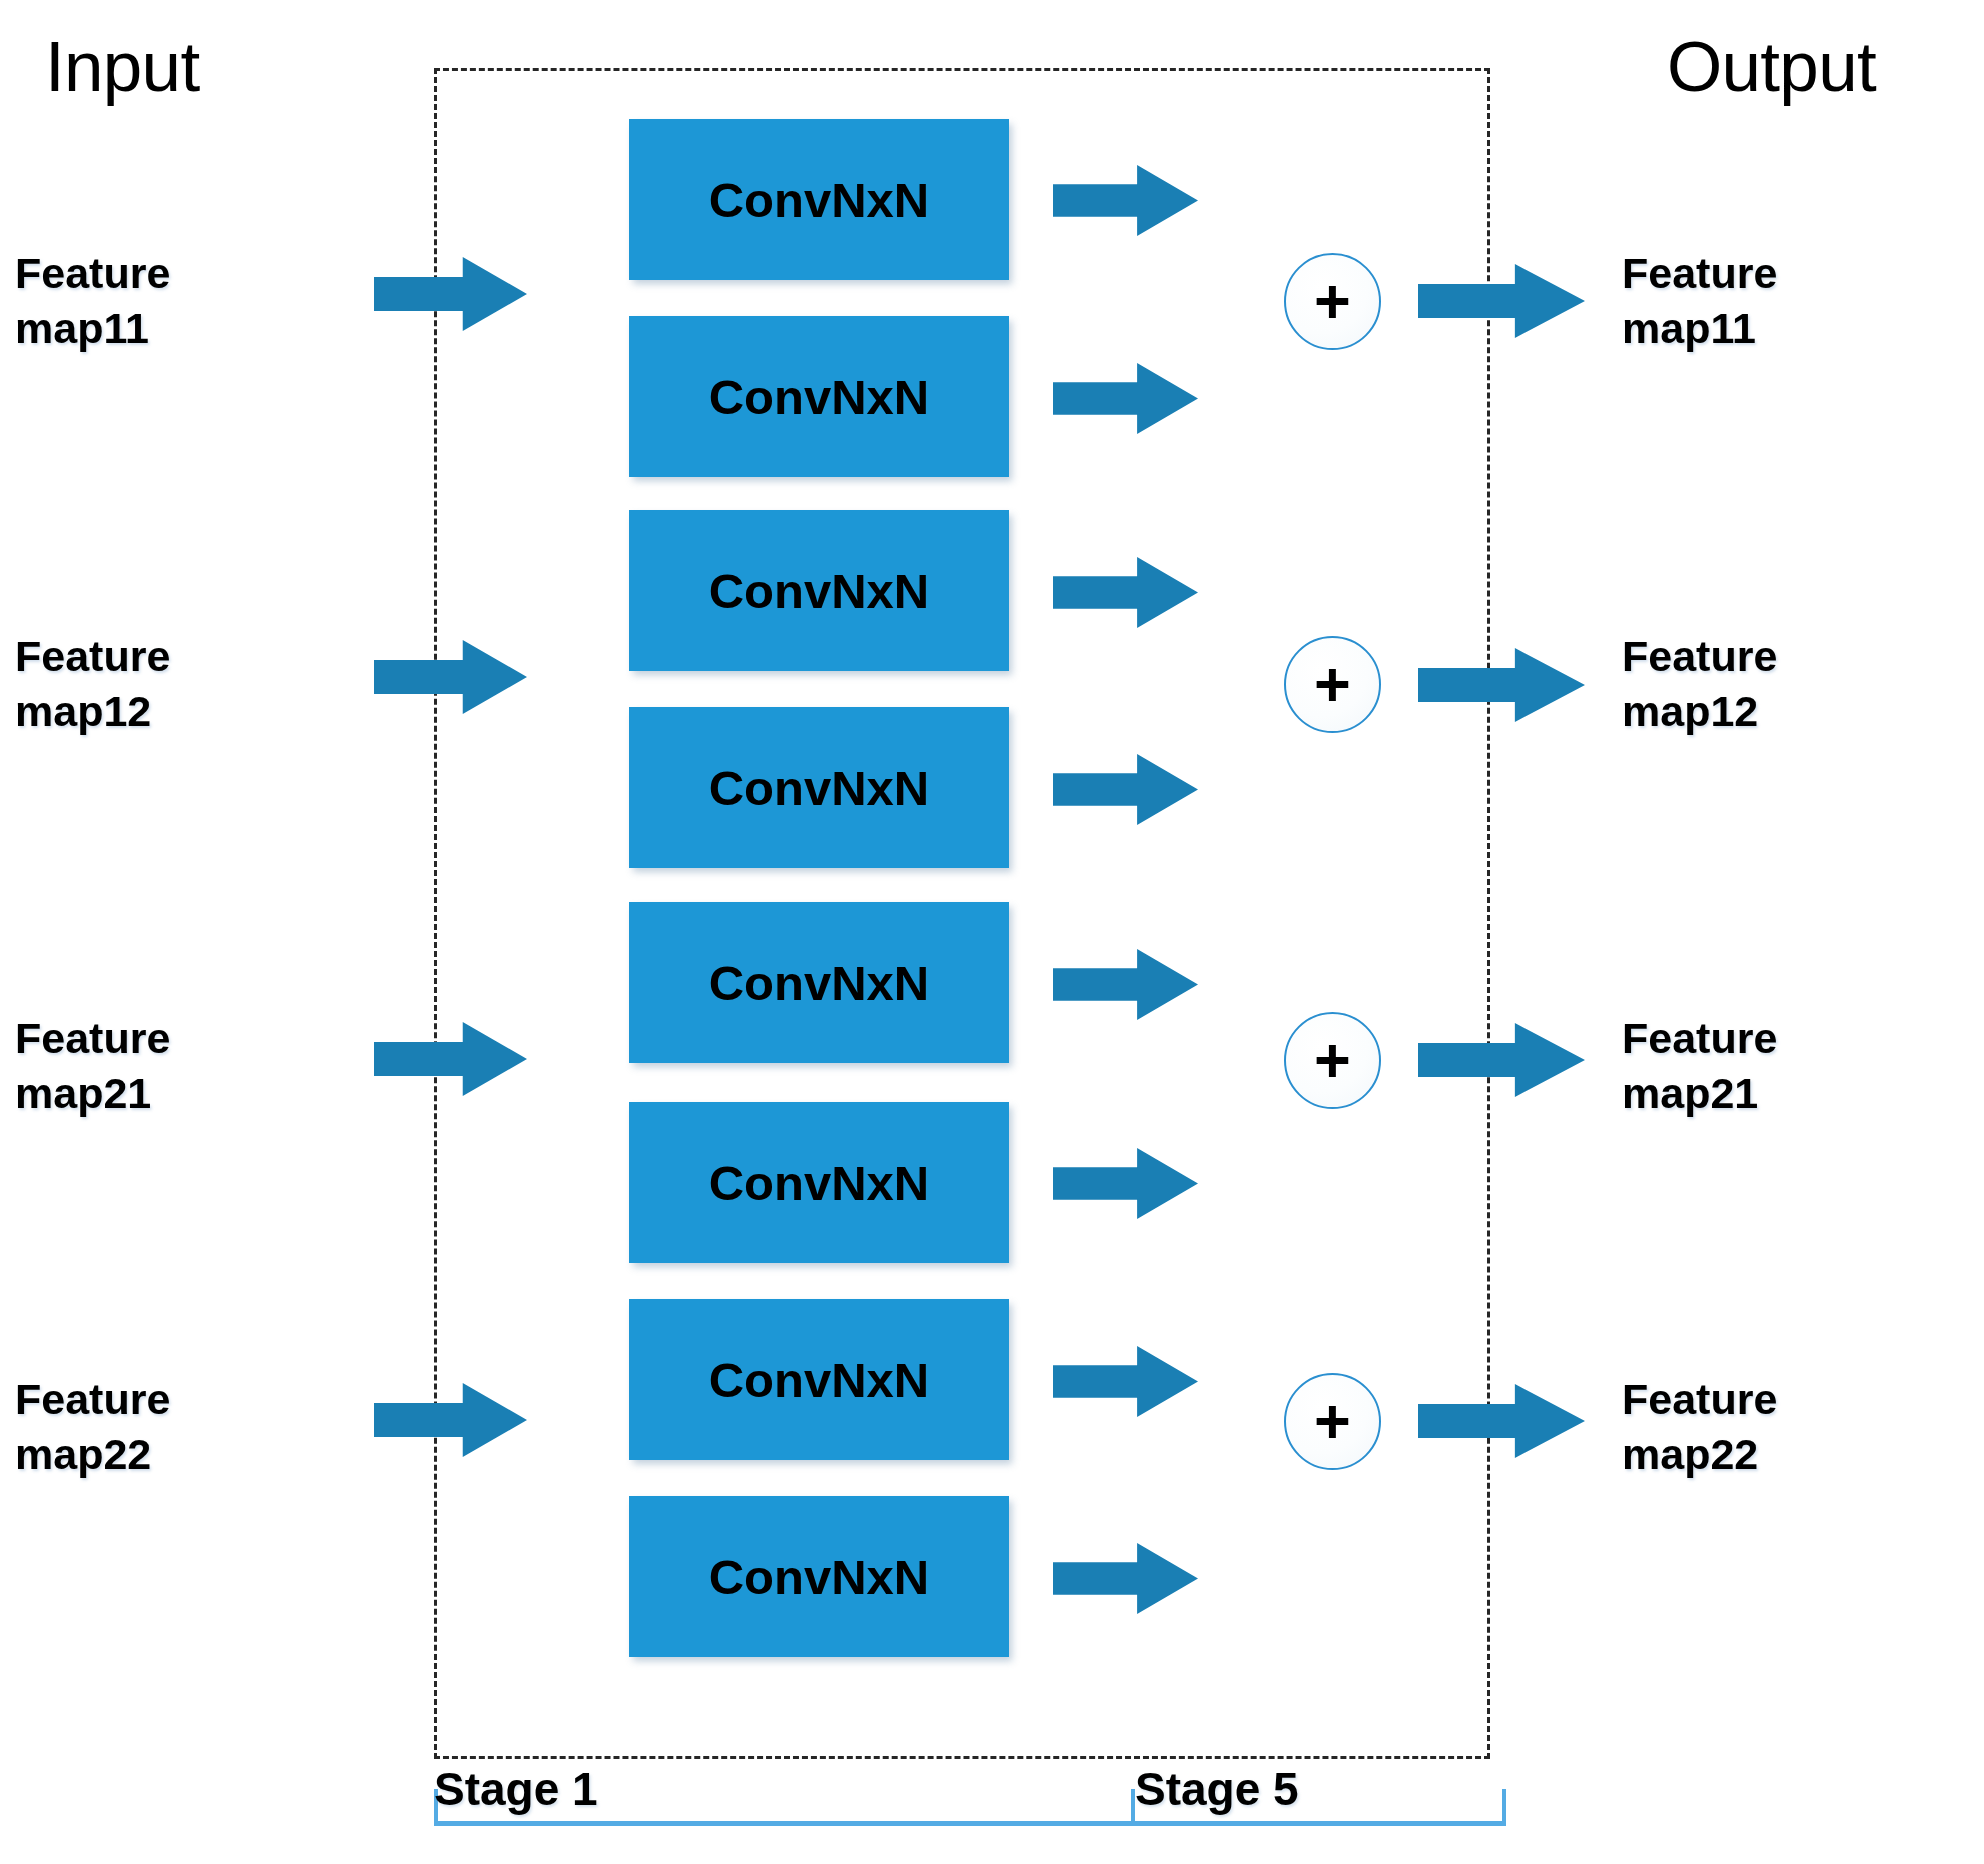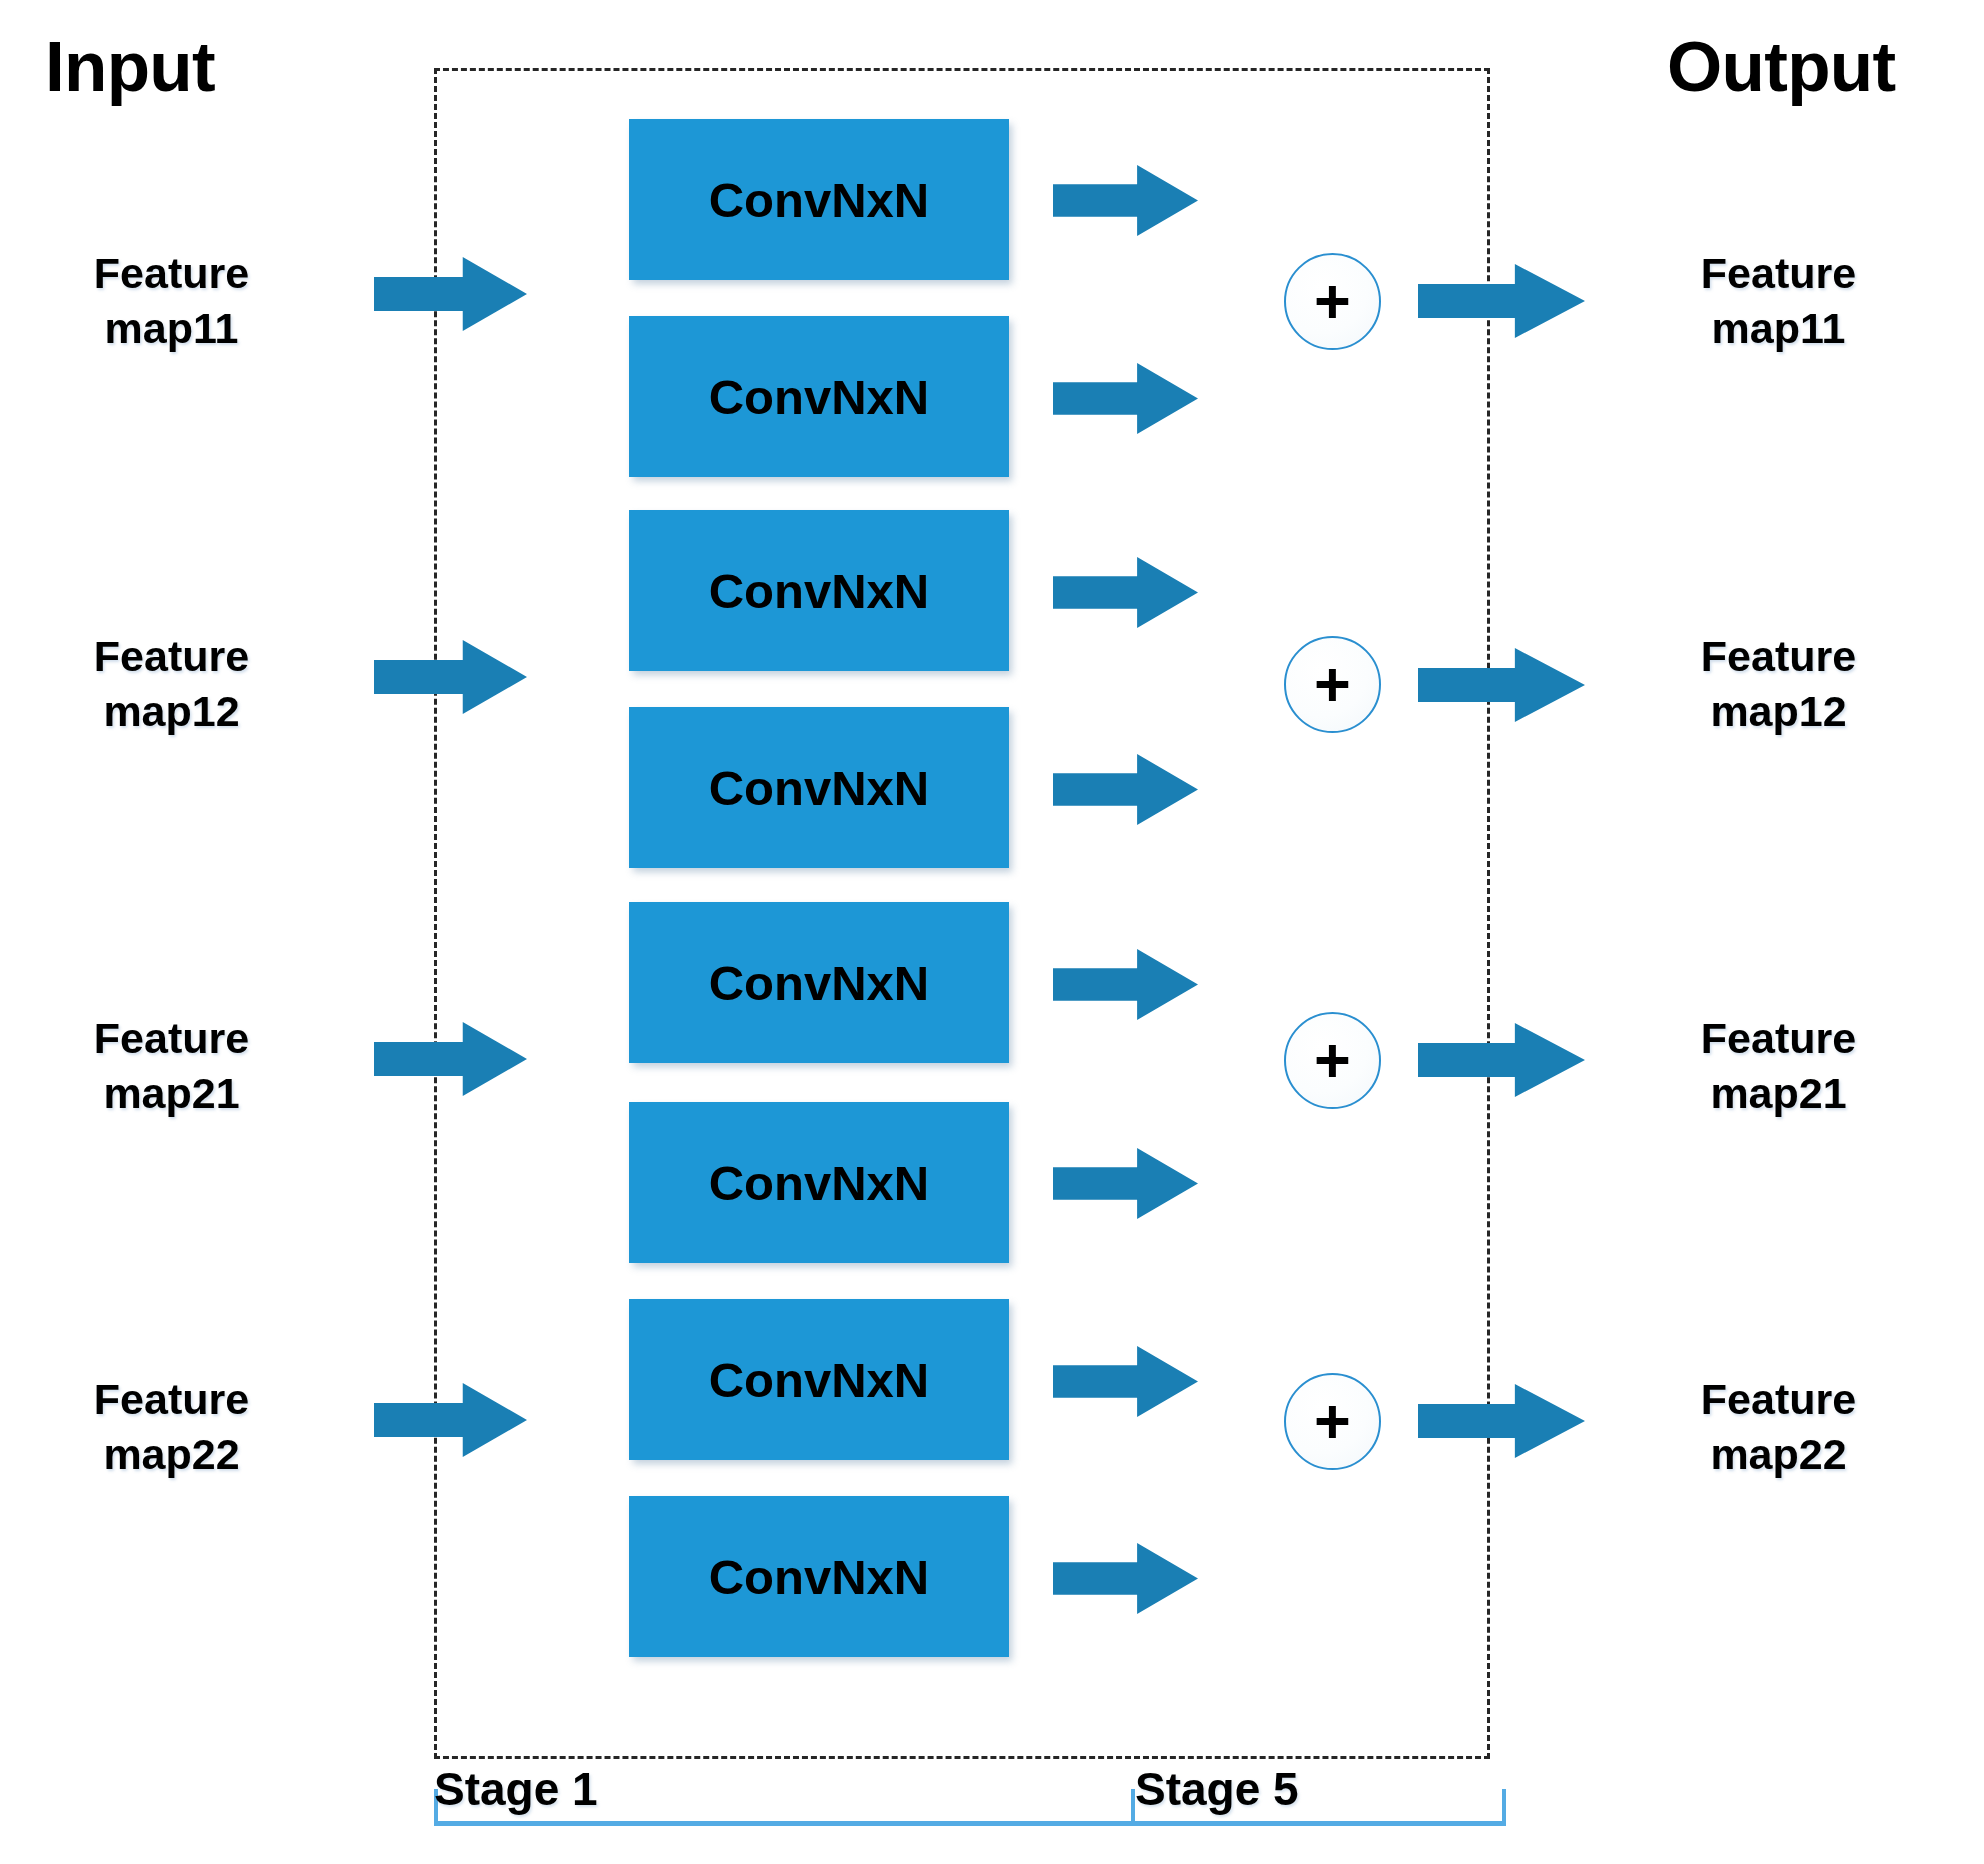--- a/index.html
+++ b/index.html
@@ -14,35 +14,35 @@
     position: relative;
     width: 1985px;
     height: 1864px;
     background: #ffffff;
     overflow: hidden;
   }
 
   
   .side-title {
     position: absolute;
-    font-weight: bold;
+    font-weight: normal;
     font-size: 71px;
     line-height: 1;
     color: #000000;
     letter-spacing: -0.7px;
     white-space: nowrap;
   }
   #input-title  { left: 45px;  top: 31px; }
   #output-title { left: 1667px; top: 31px; }
 
   
   .fm-label {
     position: absolute;
     width: 313px;
-    text-align: center;
+    text-align: left;
     font-weight: bold;
     font-size: 43px;
     line-height: 1.28;
     color: #000000;
     text-shadow: 1.5px 2.2px 3px rgba(150,180,210,0.45);
   }
   .fm-label span { display: block; }
   .fm-in  { left: 15px; }
   .fm-out { left: 1622px; }
 

